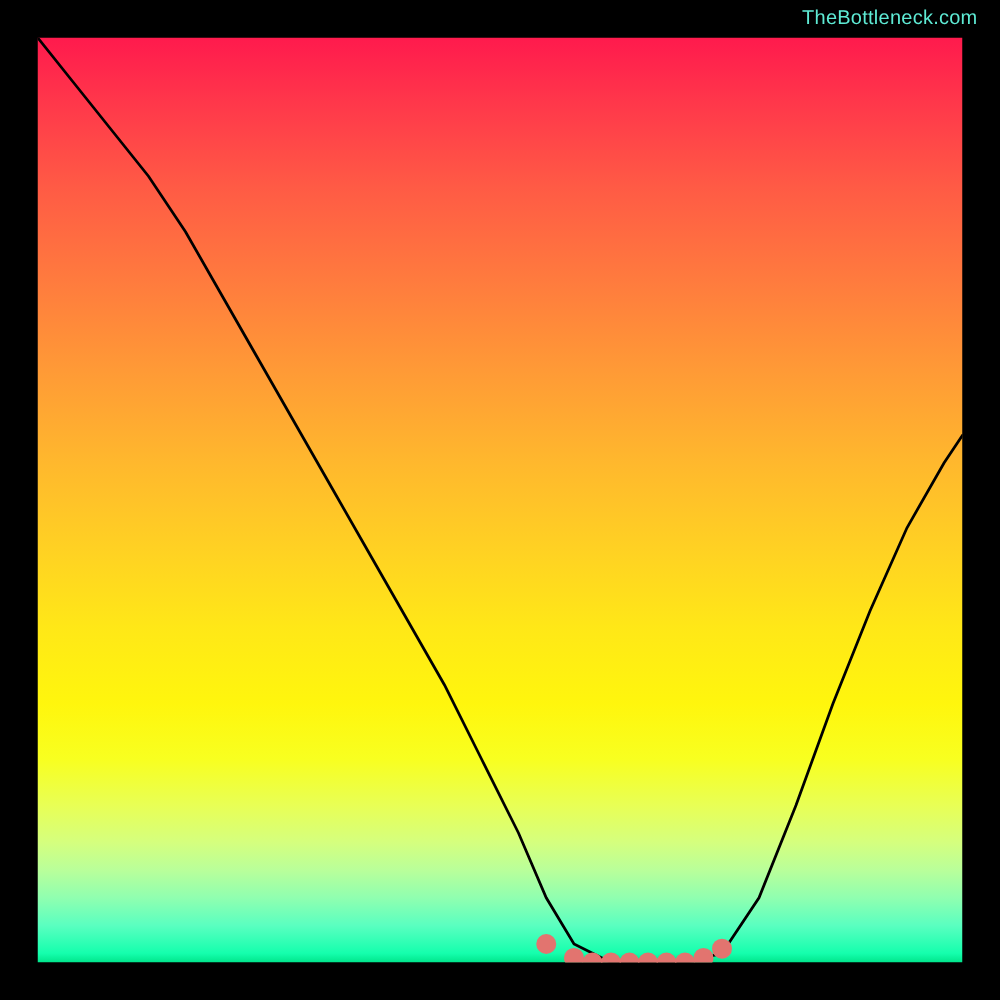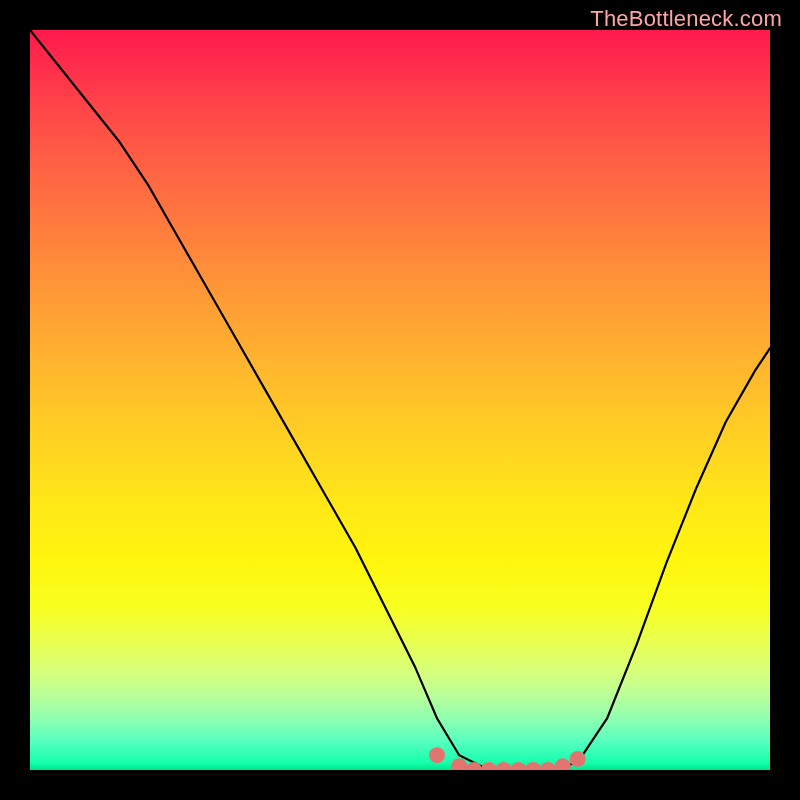--- a/index.html
+++ b/index.html
@@ -58,22 +58,22 @@
     left: 0;
     top: 0;
     width: 740px;
     height: 740px;
     overflow: visible;
   }
   .watermark {
     position: absolute;
     top: 6px;
     right: 18px;
-    color: #fca5a5;
-    font-size: 22px;
+    color: #5eead4;
+    font-size: 16px;
     font-weight: 400;
     letter-spacing: 0.2px;
     user-select: none;
   }
 </style>
 </head>
 <body>
 
 <div class="frame">
 

